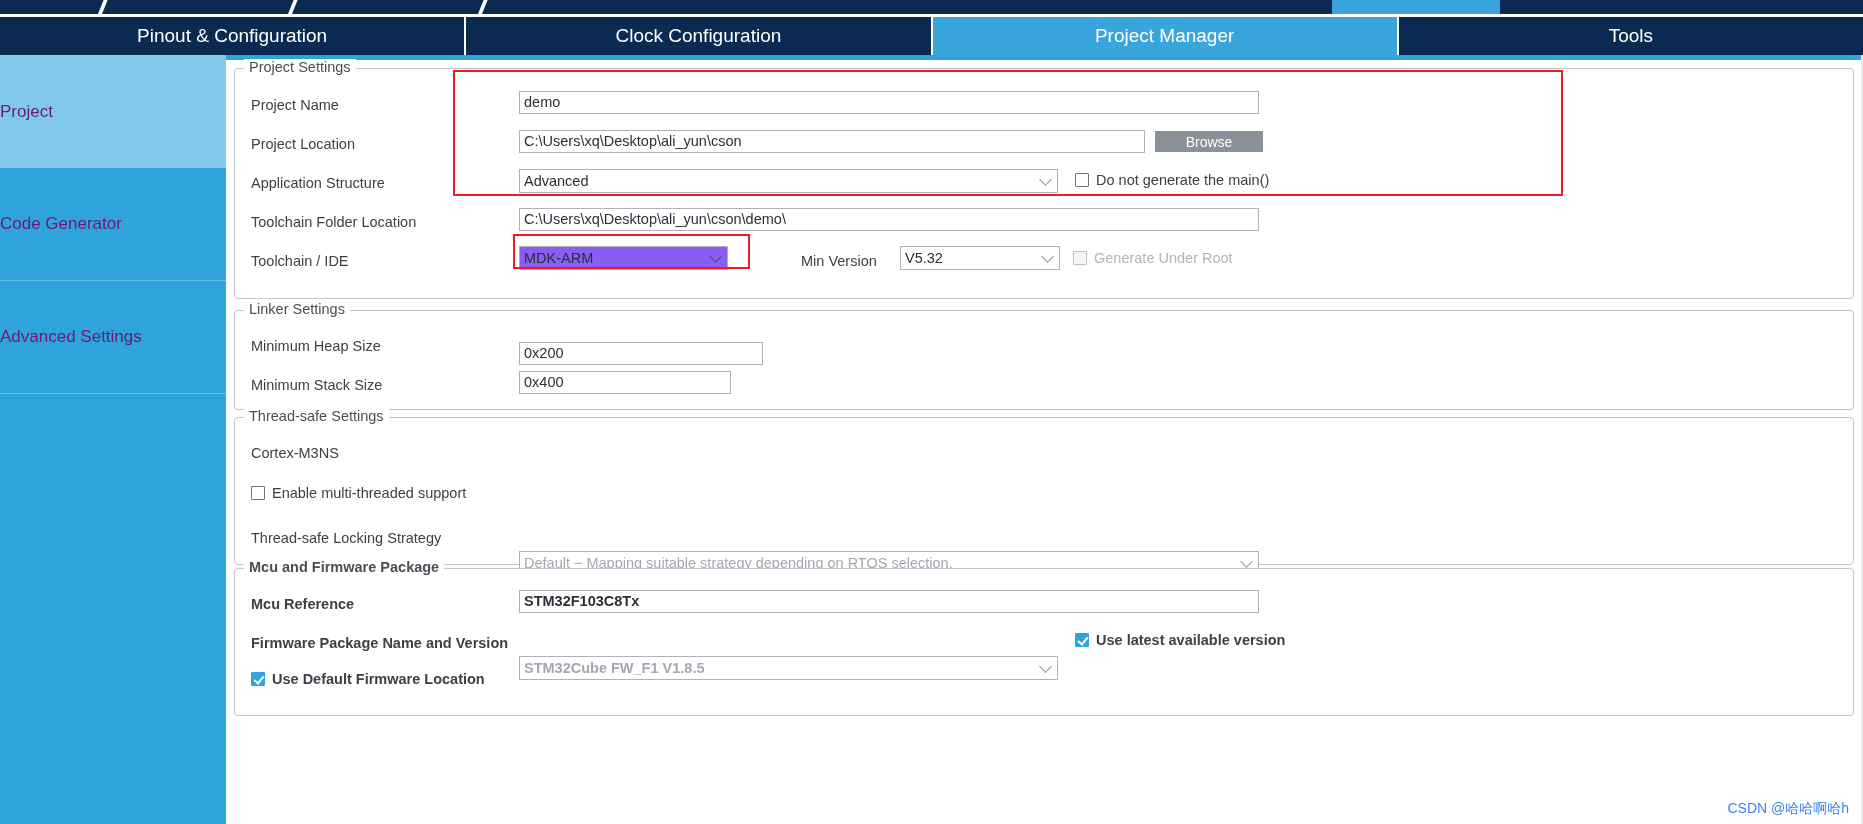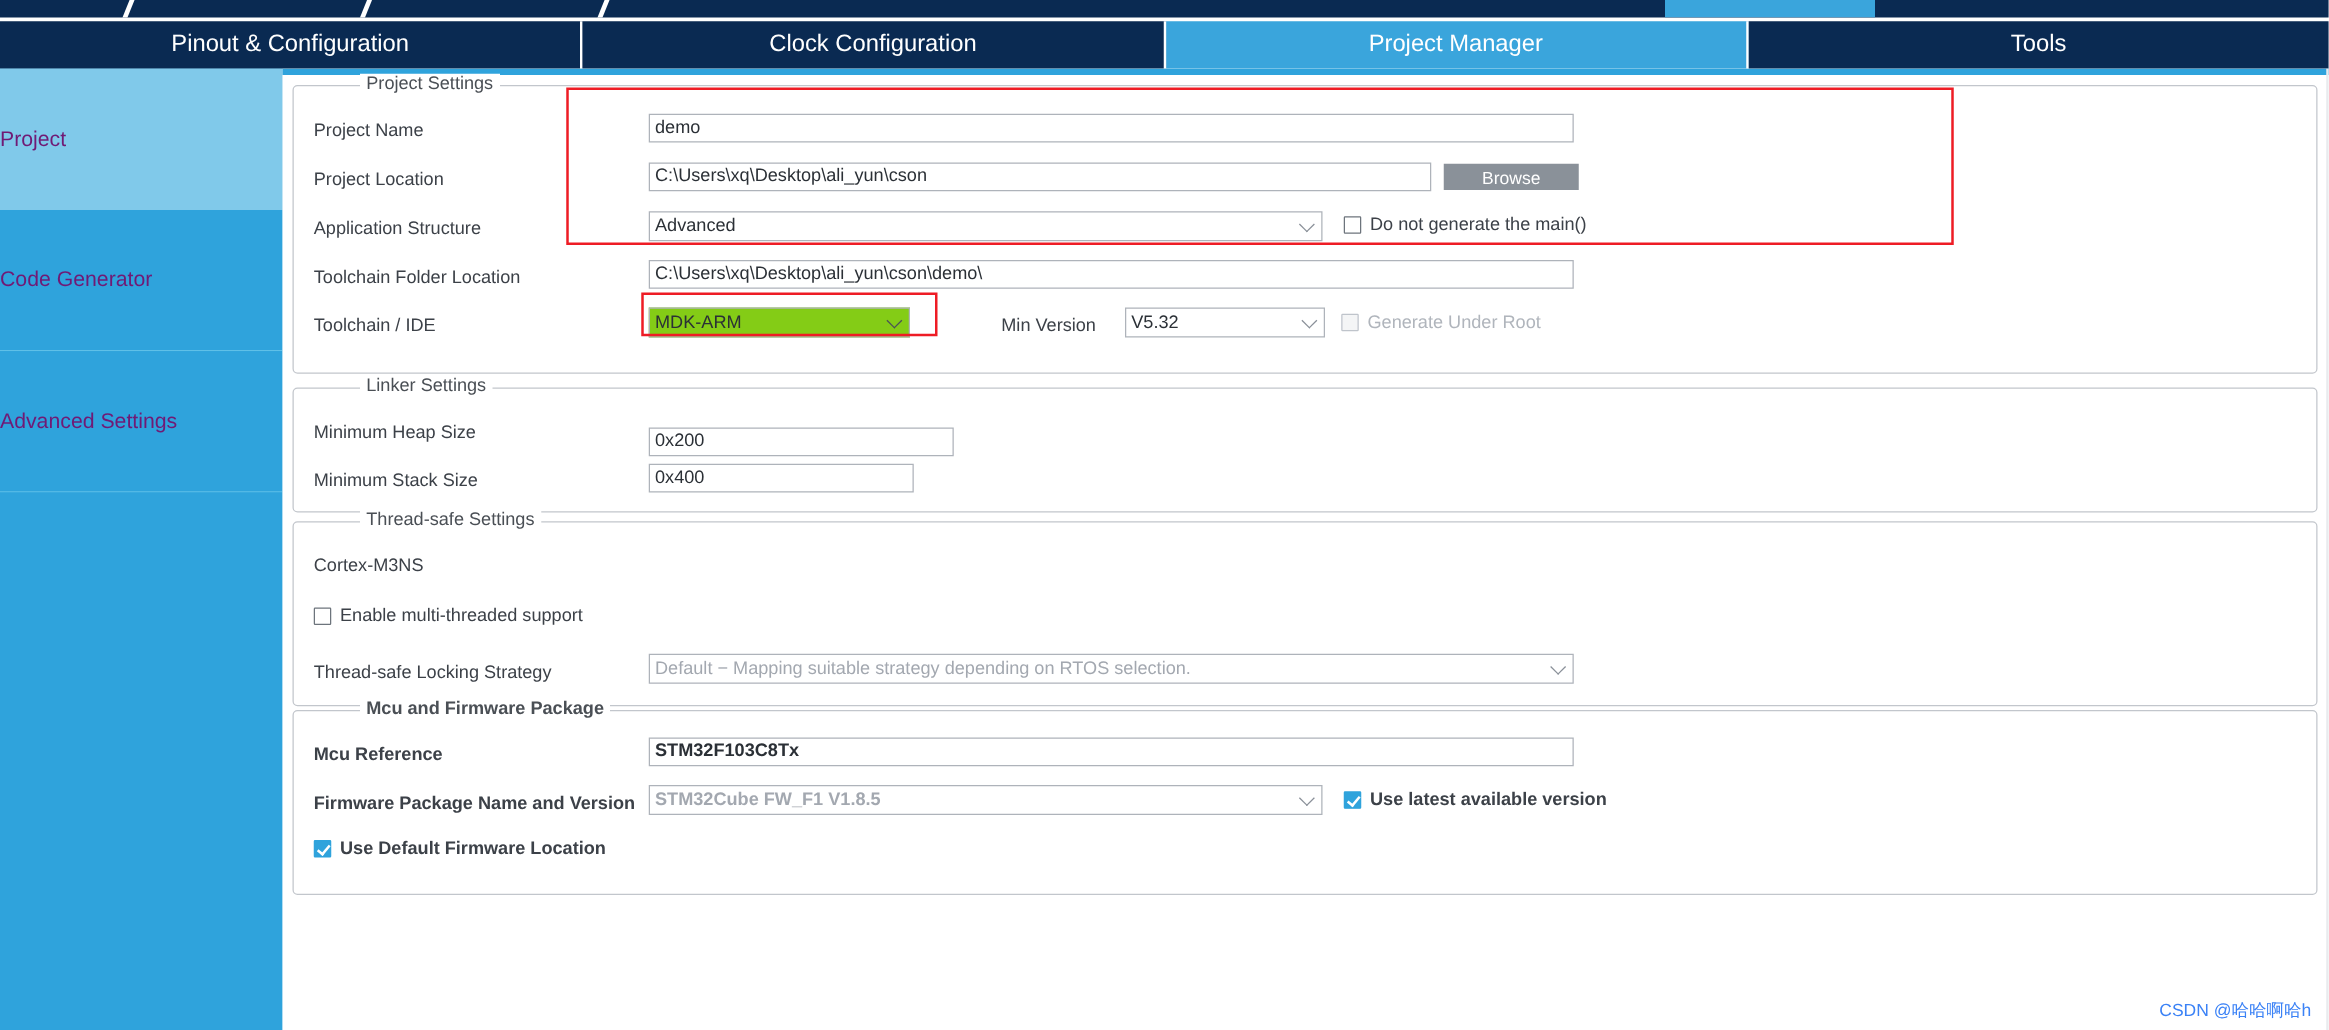--- a/index.html
+++ b/index.html
@@ -119,21 +119,20 @@
   }
   .group-title {
     position: absolute;
     top: -10px;
     left: 9px;
     padding: 0 5px;
     background: #ffffff;
     font-size: 14.5px;
     color: #4a4f55;
     white-space: nowrap;
-    margin-left: 44px;
   }
   .flabel {
     position: absolute;
     font-size: 14.5px;
     color: #3c4148;
     white-space: nowrap;
     line-height: 20px;
   }
 
   
@@ -159,23 +158,23 @@
     background: #ffffff;
     font-size: 14.5px;
     color: #2b3036;
     padding: 0 24px 0 4px;
     line-height: 22px;
     white-space: nowrap;
     overflow: hidden;
     cursor: pointer;
   }
   .combo.selected {
-    background: #84cc16;
-  }
-  .combo.disabled { color: #a3a8b0; }
+    background: #8b5cf6;
+  }
+  .combo.disabled { color: #a3a8b0; margin-top: 28px; }
   .combo .chev {
     position: absolute;
     right: 7px;
     top: 50%;
     width: 9px; height: 9px;
     margin-top: -6px;
     border-left: 1.6px solid #8a9099;
     border-bottom: 1.6px solid #8a9099;
     transform: rotate(-45deg);
   }

